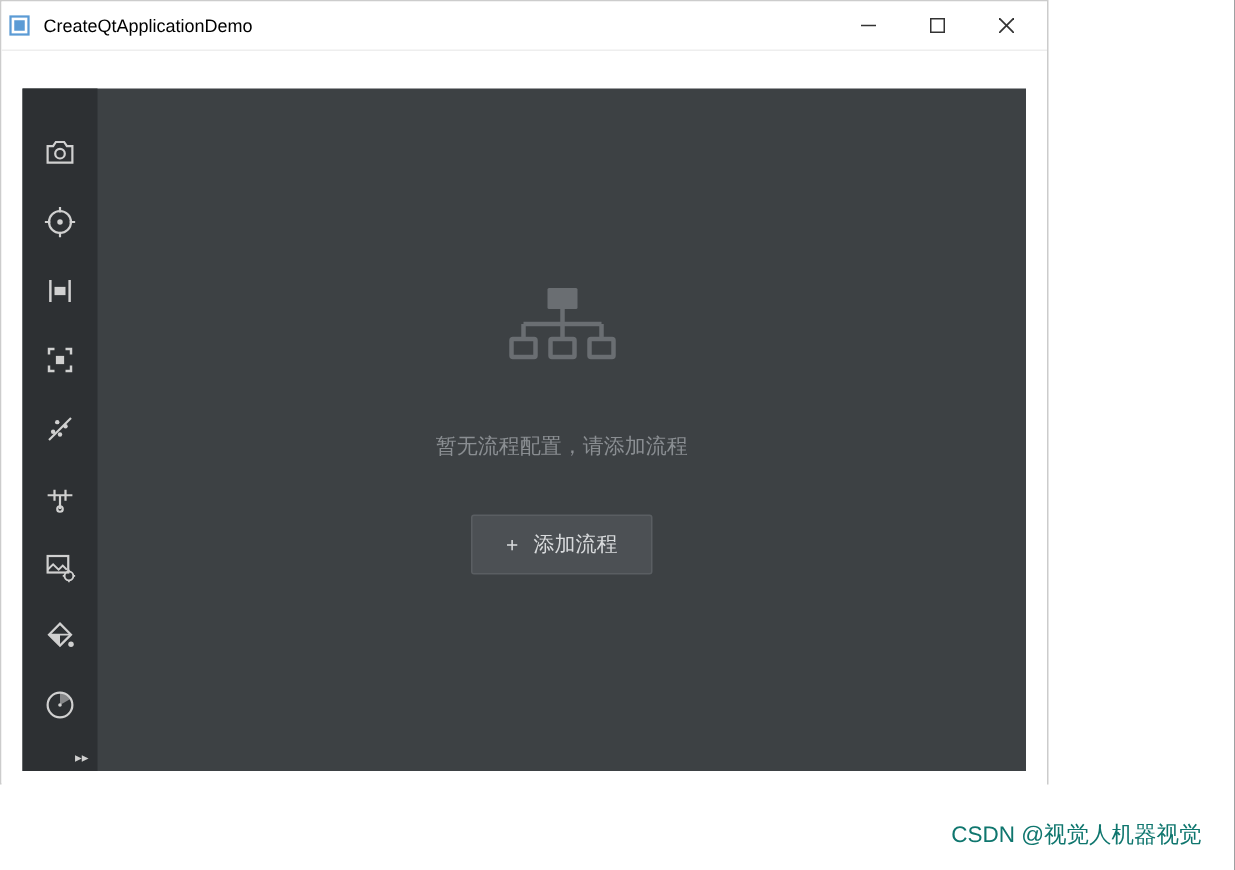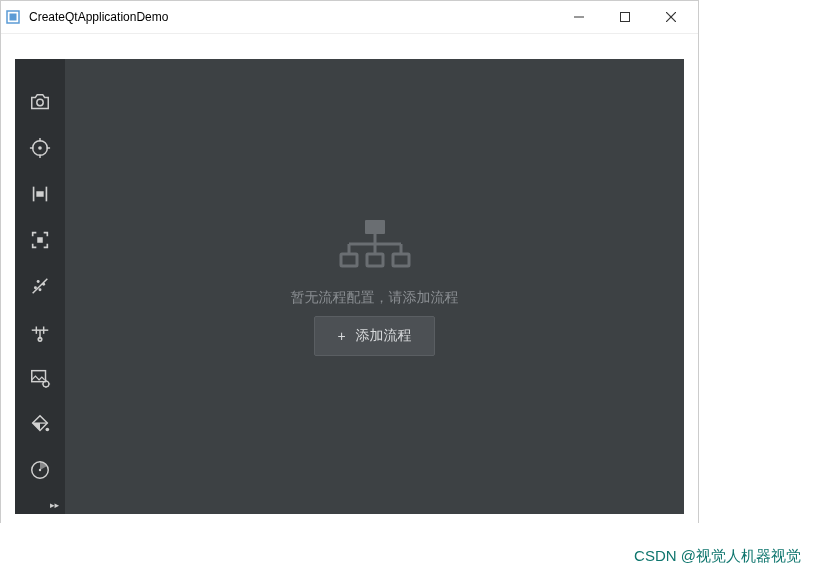--- a/index.html
+++ b/index.html
@@ -87,21 +87,21 @@
       font-size: 9px;
       cursor: pointer;
     }
     .canvas-area {
       flex: 1;
       position: relative;
       display: flex;
       flex-direction: column;
       align-items: center;
       justify-content: center;
-      gap: 9px;
+      gap: 36px;
     }
     .empty-illustration {
       color: #7a7e82;
     }
     .empty-text {
       color: #8a8e92;
       font-size: 14px;
     }
     .add-btn {
       background: #4c5054;

